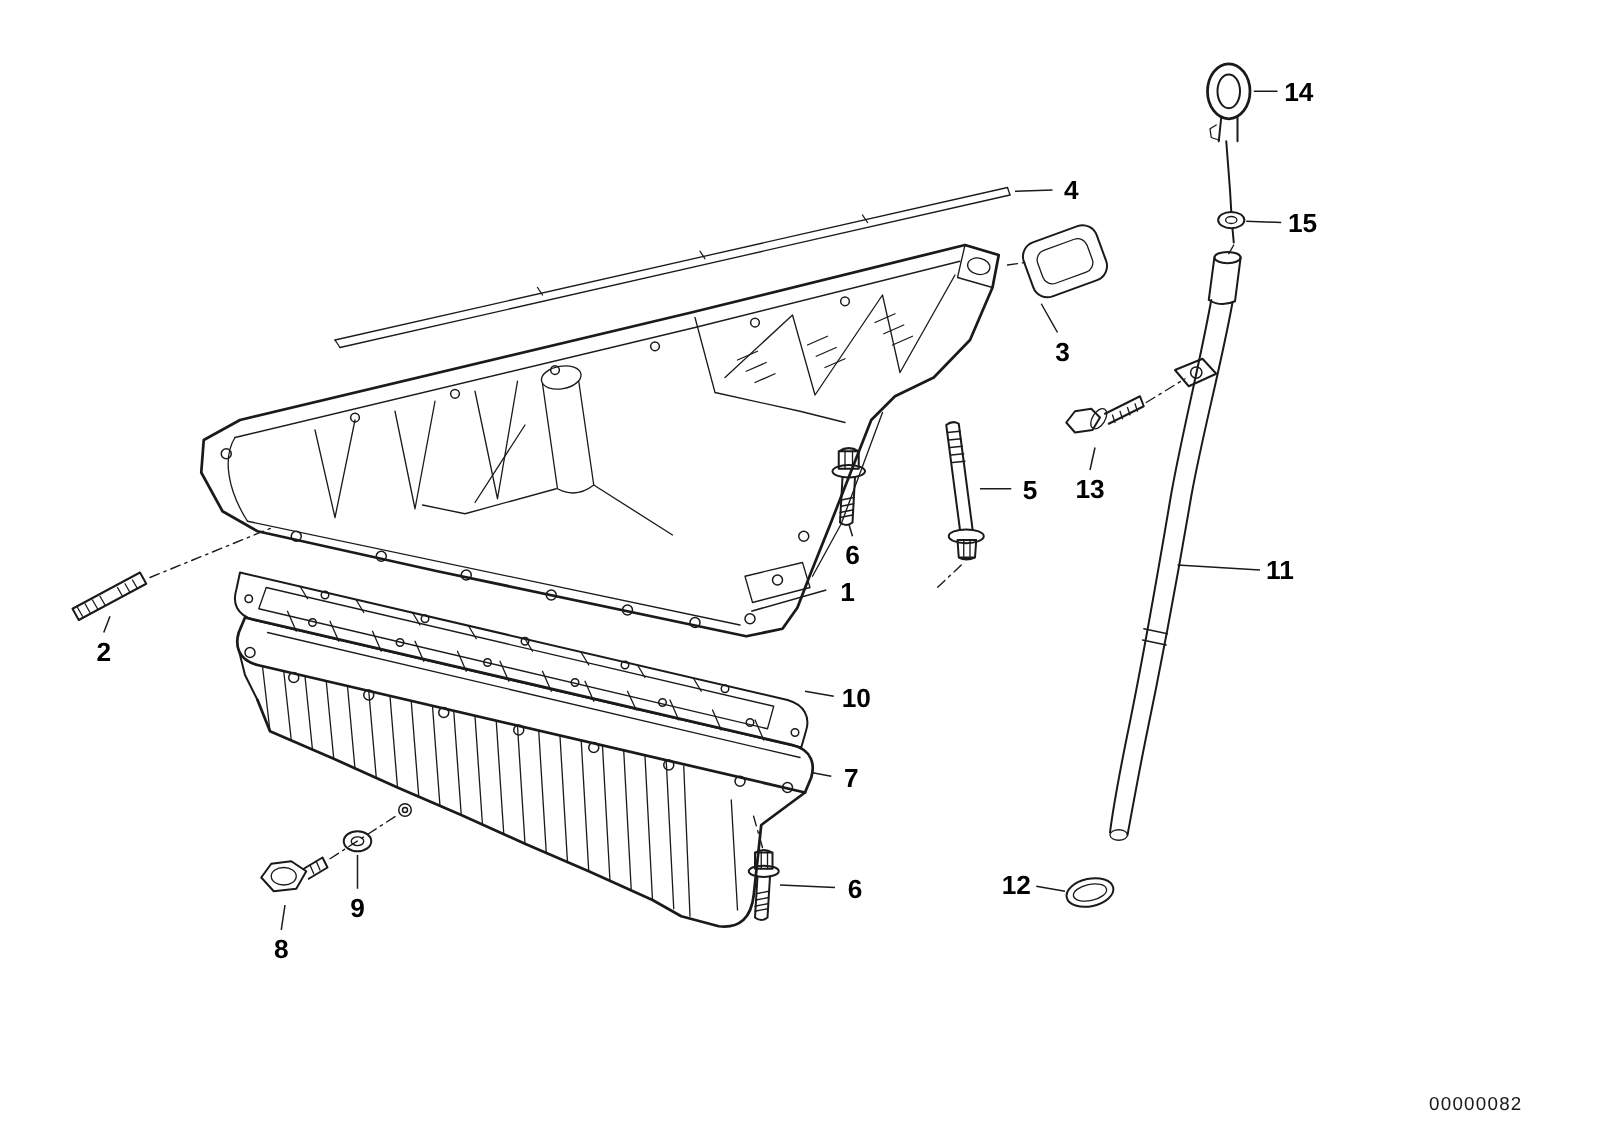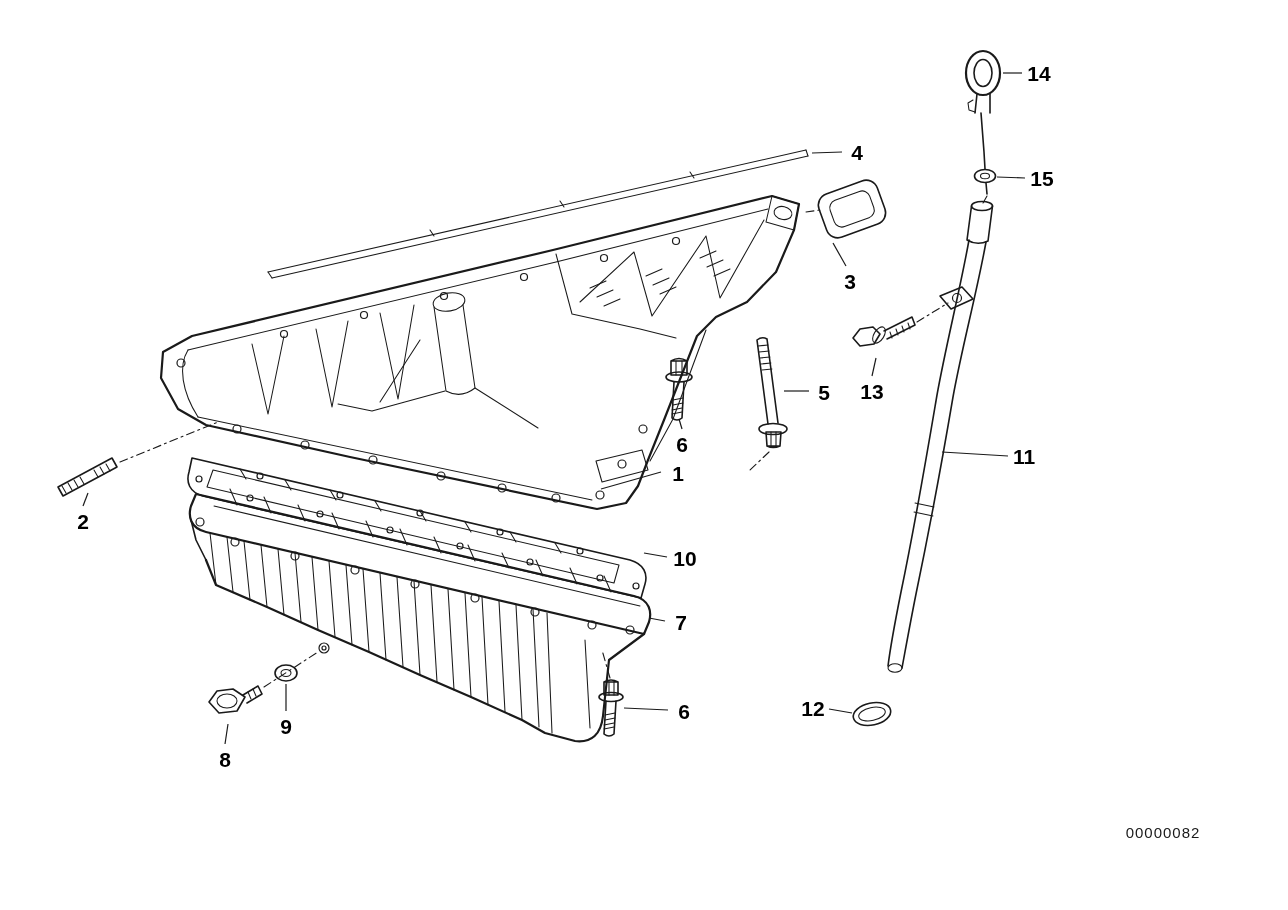--- a/index.html
+++ b/index.html
@@ -16,22 +16,22 @@
   .thick{stroke-width:2.2;}
   .hole{fill:none;stroke:#1a1a1a;stroke-width:1.2;}
   .dash{stroke-dasharray:8 4 2 4;stroke-width:1.1;}
   .leader{stroke:#1a1a1a;stroke-width:1.2;fill:none;}
   .callout-text{
     font-family:"Liberation Sans",sans-serif;
     font-size:21px;font-weight:bold;fill:#000;
     text-anchor:middle;
   }
   .docnum{
-    position:absolute;left:1108px;top:824px;width:110px;
-    text-align:center;font-size:15px;letter-spacing:1px;color:#1a1a1a;
+    position:absolute;left:1108px;top:875px;width:110px;
+    text-align:right;font-size:15px;letter-spacing:1px;color:#1a1a1a;
     font-family:"Liberation Sans",sans-serif;
   }
 </style>
 </head>
 <body>
 
 <div class="stage">
 
 <svg width="1288" height="910" viewBox="0 0 1288 910">
 

